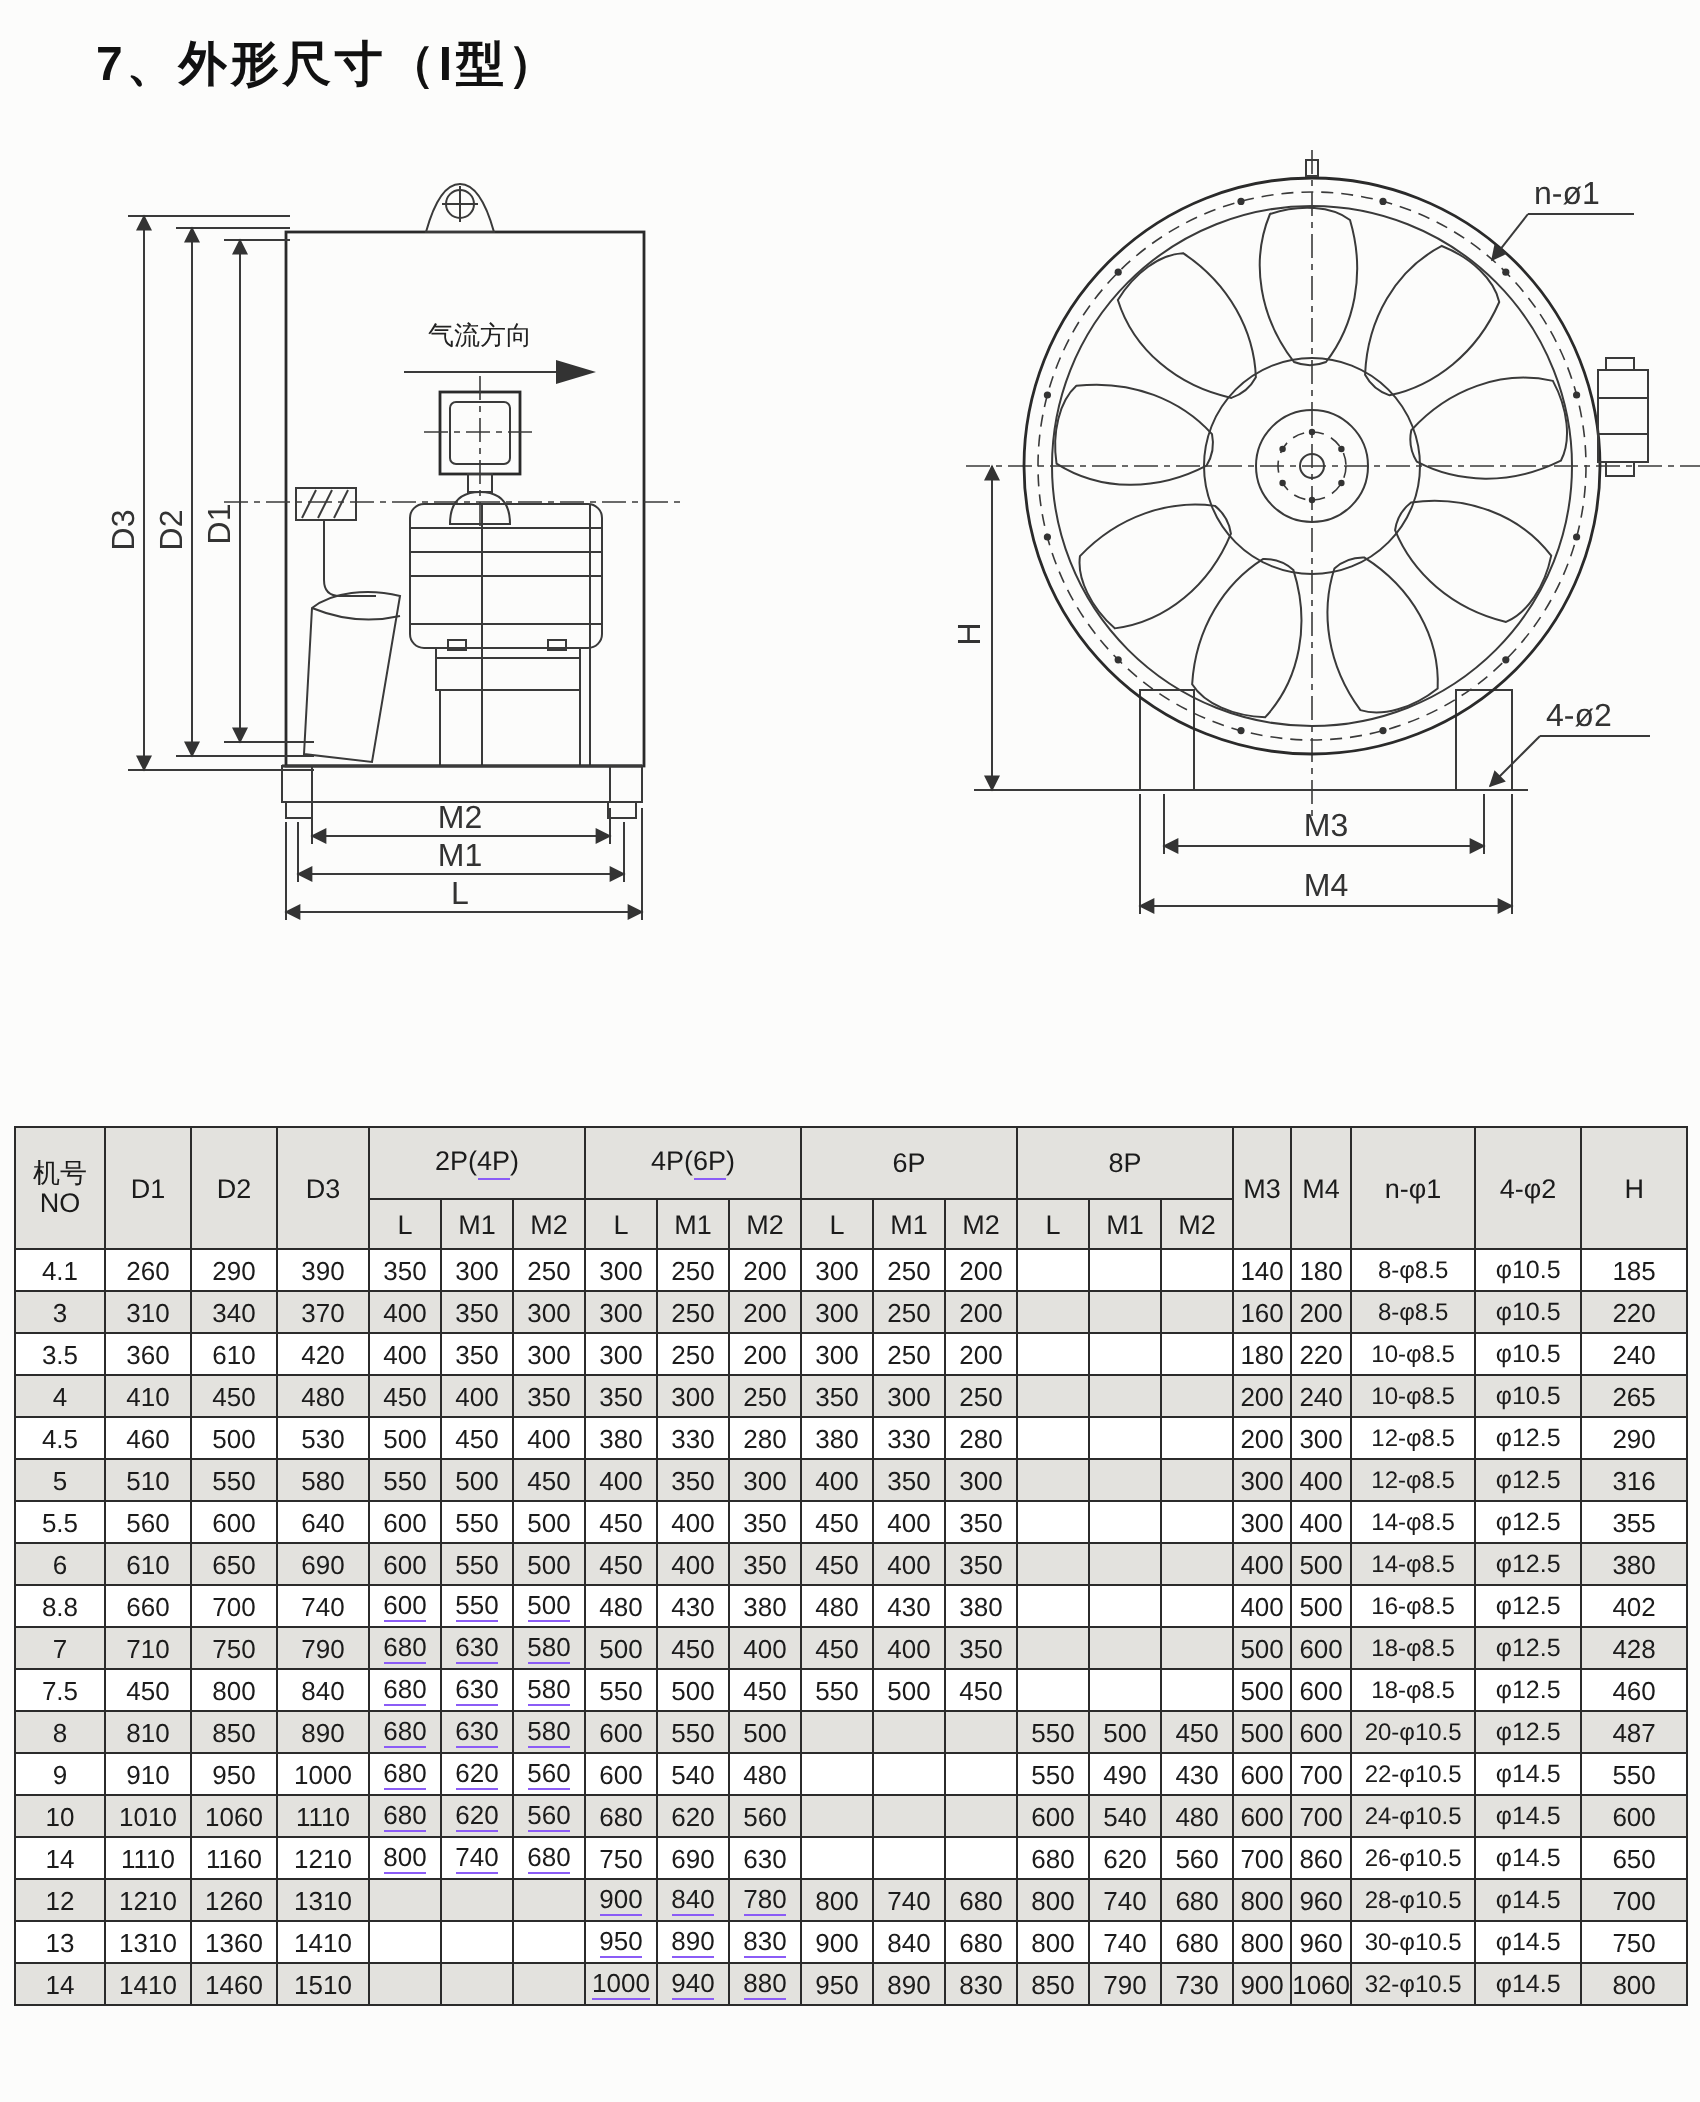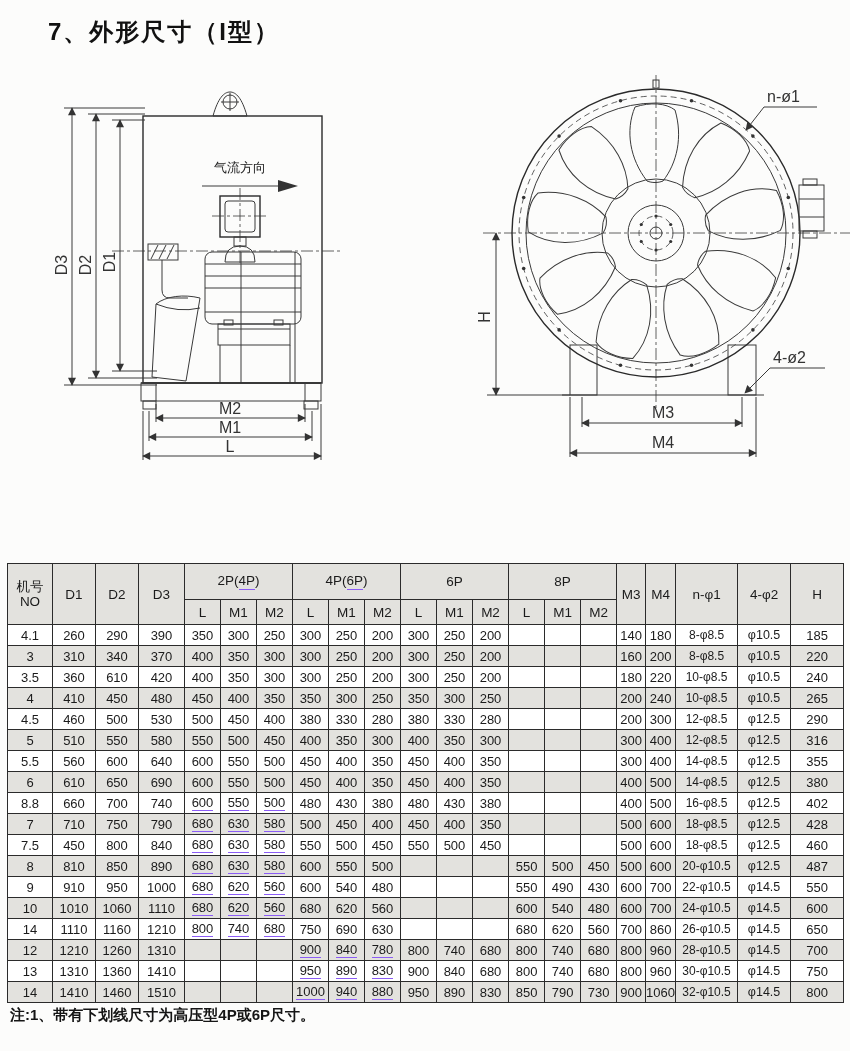--- a/index.html
+++ b/index.html
@@ -712,14 +712,13 @@
           <td>730</td>
           <td>900</td>
           <td>1060</td>
           <td>32-φ10.5</td>
           <td>φ14.5</td>
           <td>800</td>
         </tr>
       </tbody>
   </table>
 
-  <div class="footnote">注:1、带有下划线尺寸为高压型4P或6P尺寸。</div>
 </div>
 
 </body></html>

